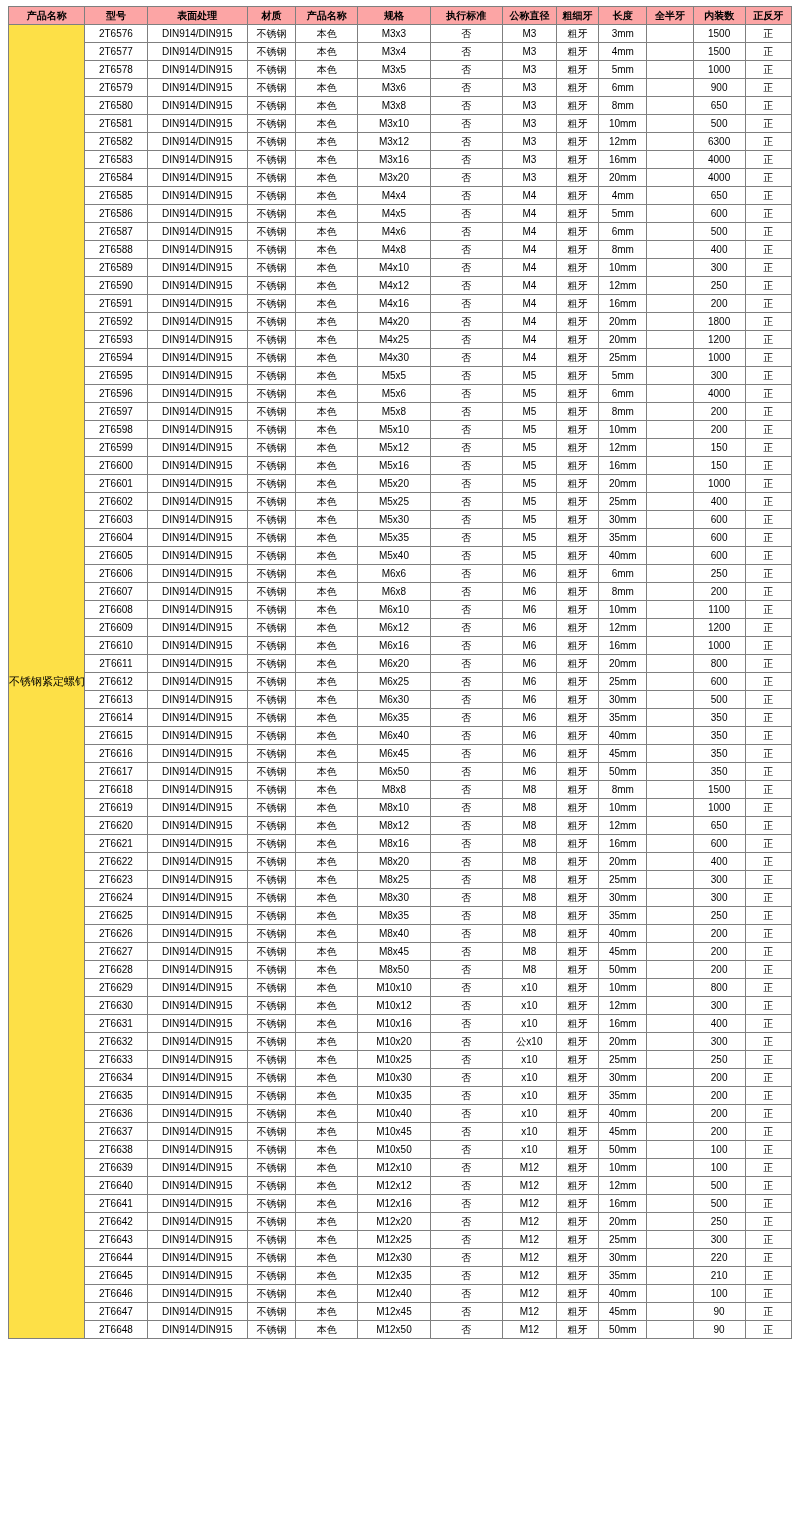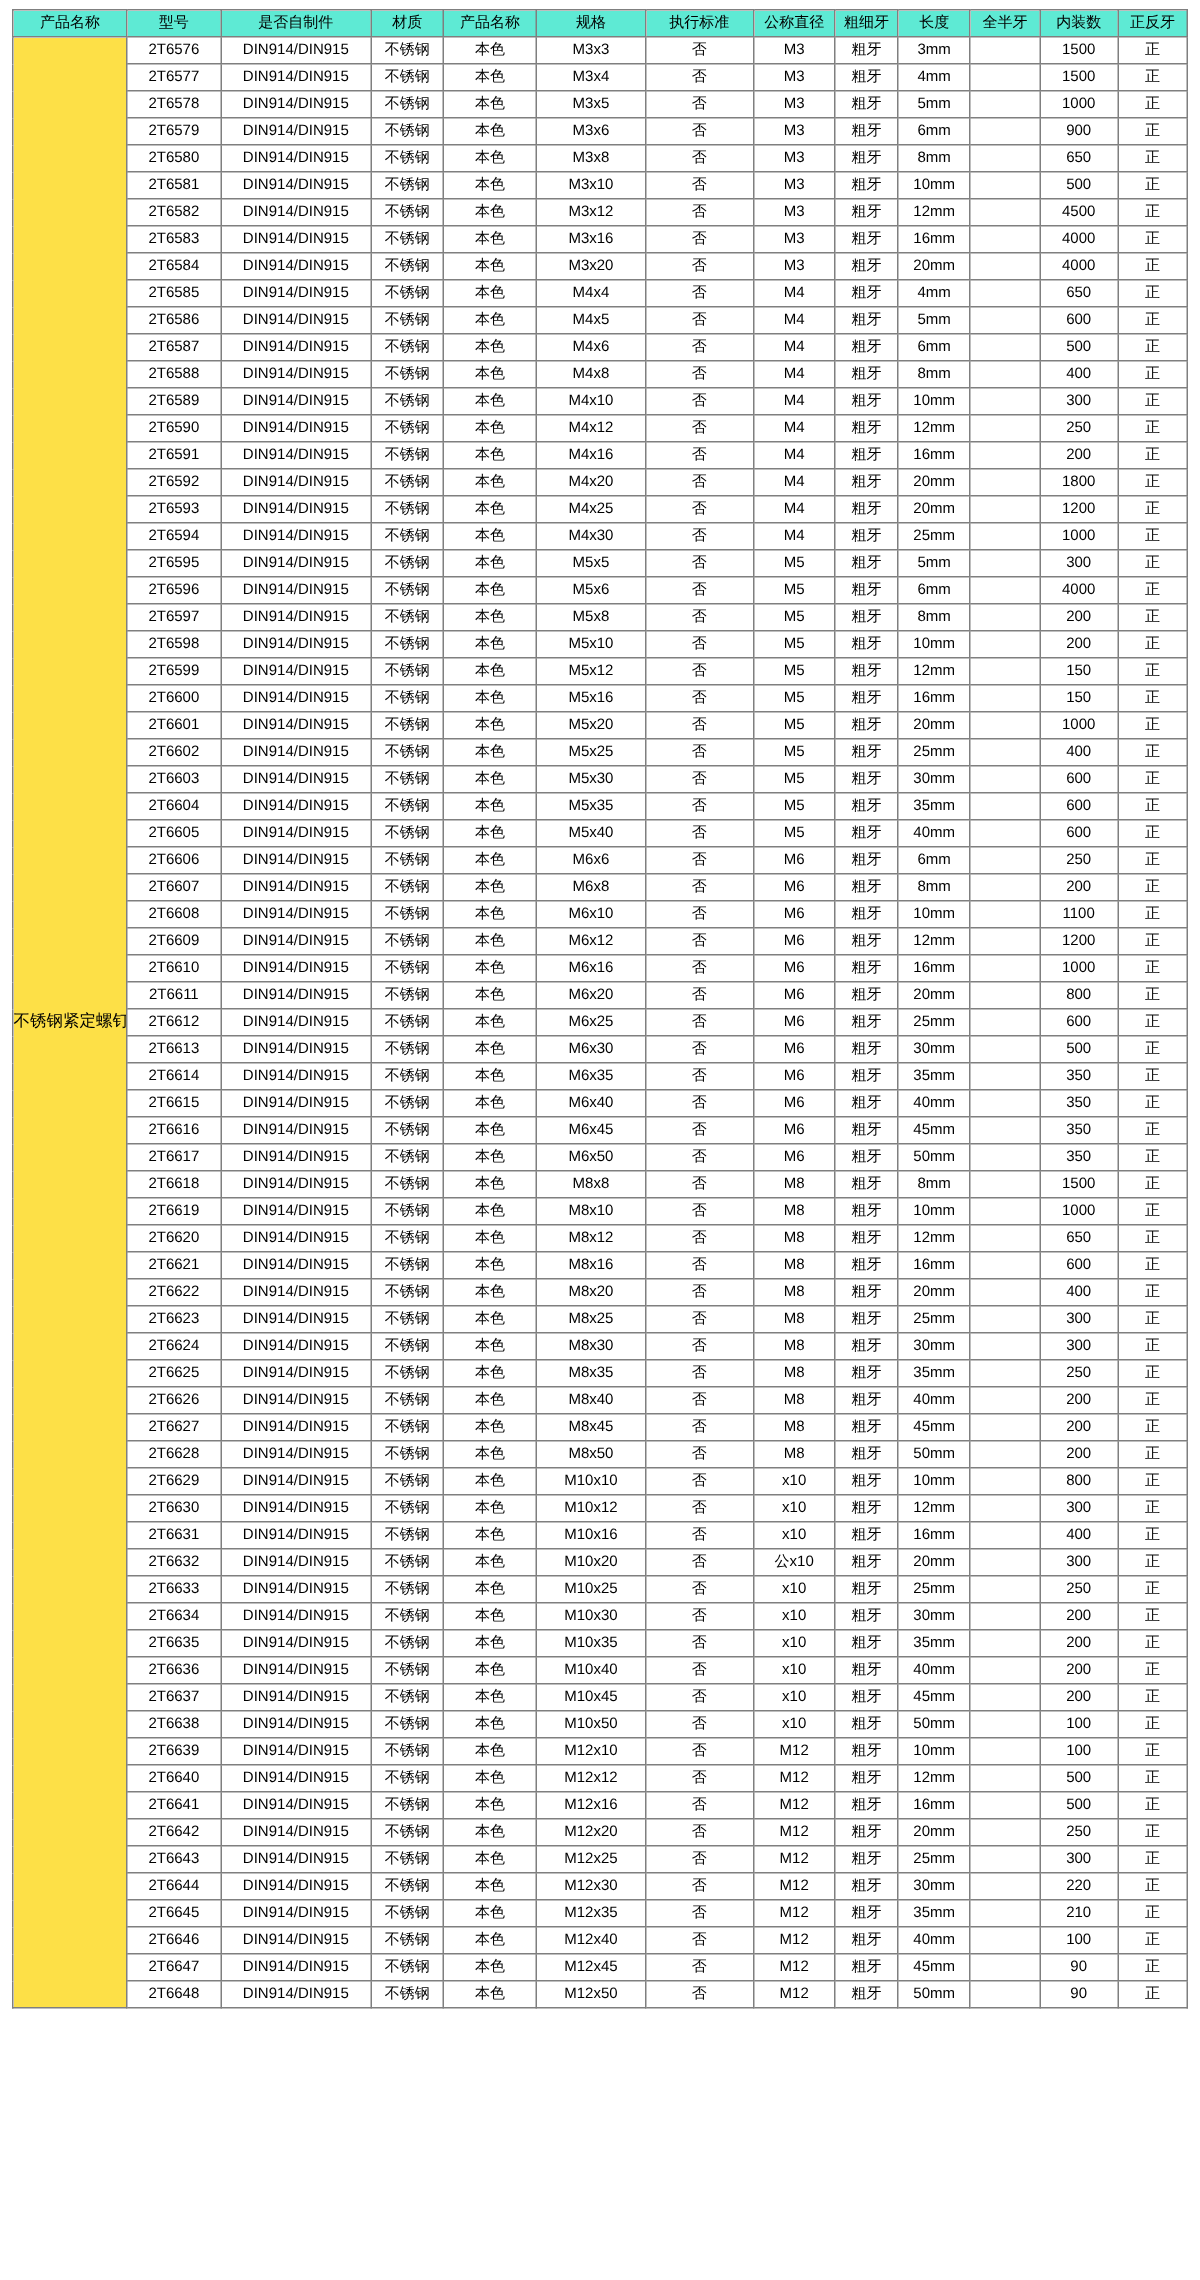--- a/index.html
+++ b/index.html
@@ -28,22 +28,22 @@
     border: 1px solid #7f7f7f;
     padding: 0;
     height: 17px;
     line-height: 17px;
     text-align: center;
     vertical-align: middle;
     overflow: hidden;
     white-space: nowrap;
   }
   table.grid thead th {
-    background: #5eead4;
-    font-weight: normal;
+    background: #fca5a5;
+    font-weight: bold;
     font-size: 10px;
   }
   td.product-name {
     background: #fde047;
     font-size: 11px;
     line-height: 15px;
     white-space: normal;
     word-break: break-all;
     padding: 0 2px;
   }
@@ -83,21 +83,21 @@
         <col class="c8">
         <col class="c9">
       <col class="c10">
         <col class="c11">
         <col class="c12">
     </colgroup>
     <thead>
       <tr id="header-row">
           <th>产品名称</th>
           <th>型号</th>
-          <th>是否自制件</th>
+          <th>表面处理</th>
           <th>材质</th>
           <th>产品名称</th>
           <th>规格</th>
           <th>执行标准</th>
           <th>公称直径</th>
           <th>粗细牙</th>
           <th>长度</th>
           <th>全半牙</th>
           <th>内装数</th>
           <th>正反牙</th>
@@ -193,21 +193,21 @@
           <td>2T6582</td>
           <td>DIN914/DIN915</td>
           <td>不锈钢</td>
           <td>本色</td>
           <td>M3x12</td>
           <td>否</td>
           <td>M3</td>
           <td>粗牙</td>
           <td>12mm</td>
           <td></td>
-          <td class="num">4500</td>
+          <td class="num">6300</td>
           <td>正</td>
         </tr>
         <tr>
           <td>2T6583</td>
           <td>DIN914/DIN915</td>
           <td>不锈钢</td>
           <td>本色</td>
           <td>M3x16</td>
           <td>否</td>
           <td>M3</td>

